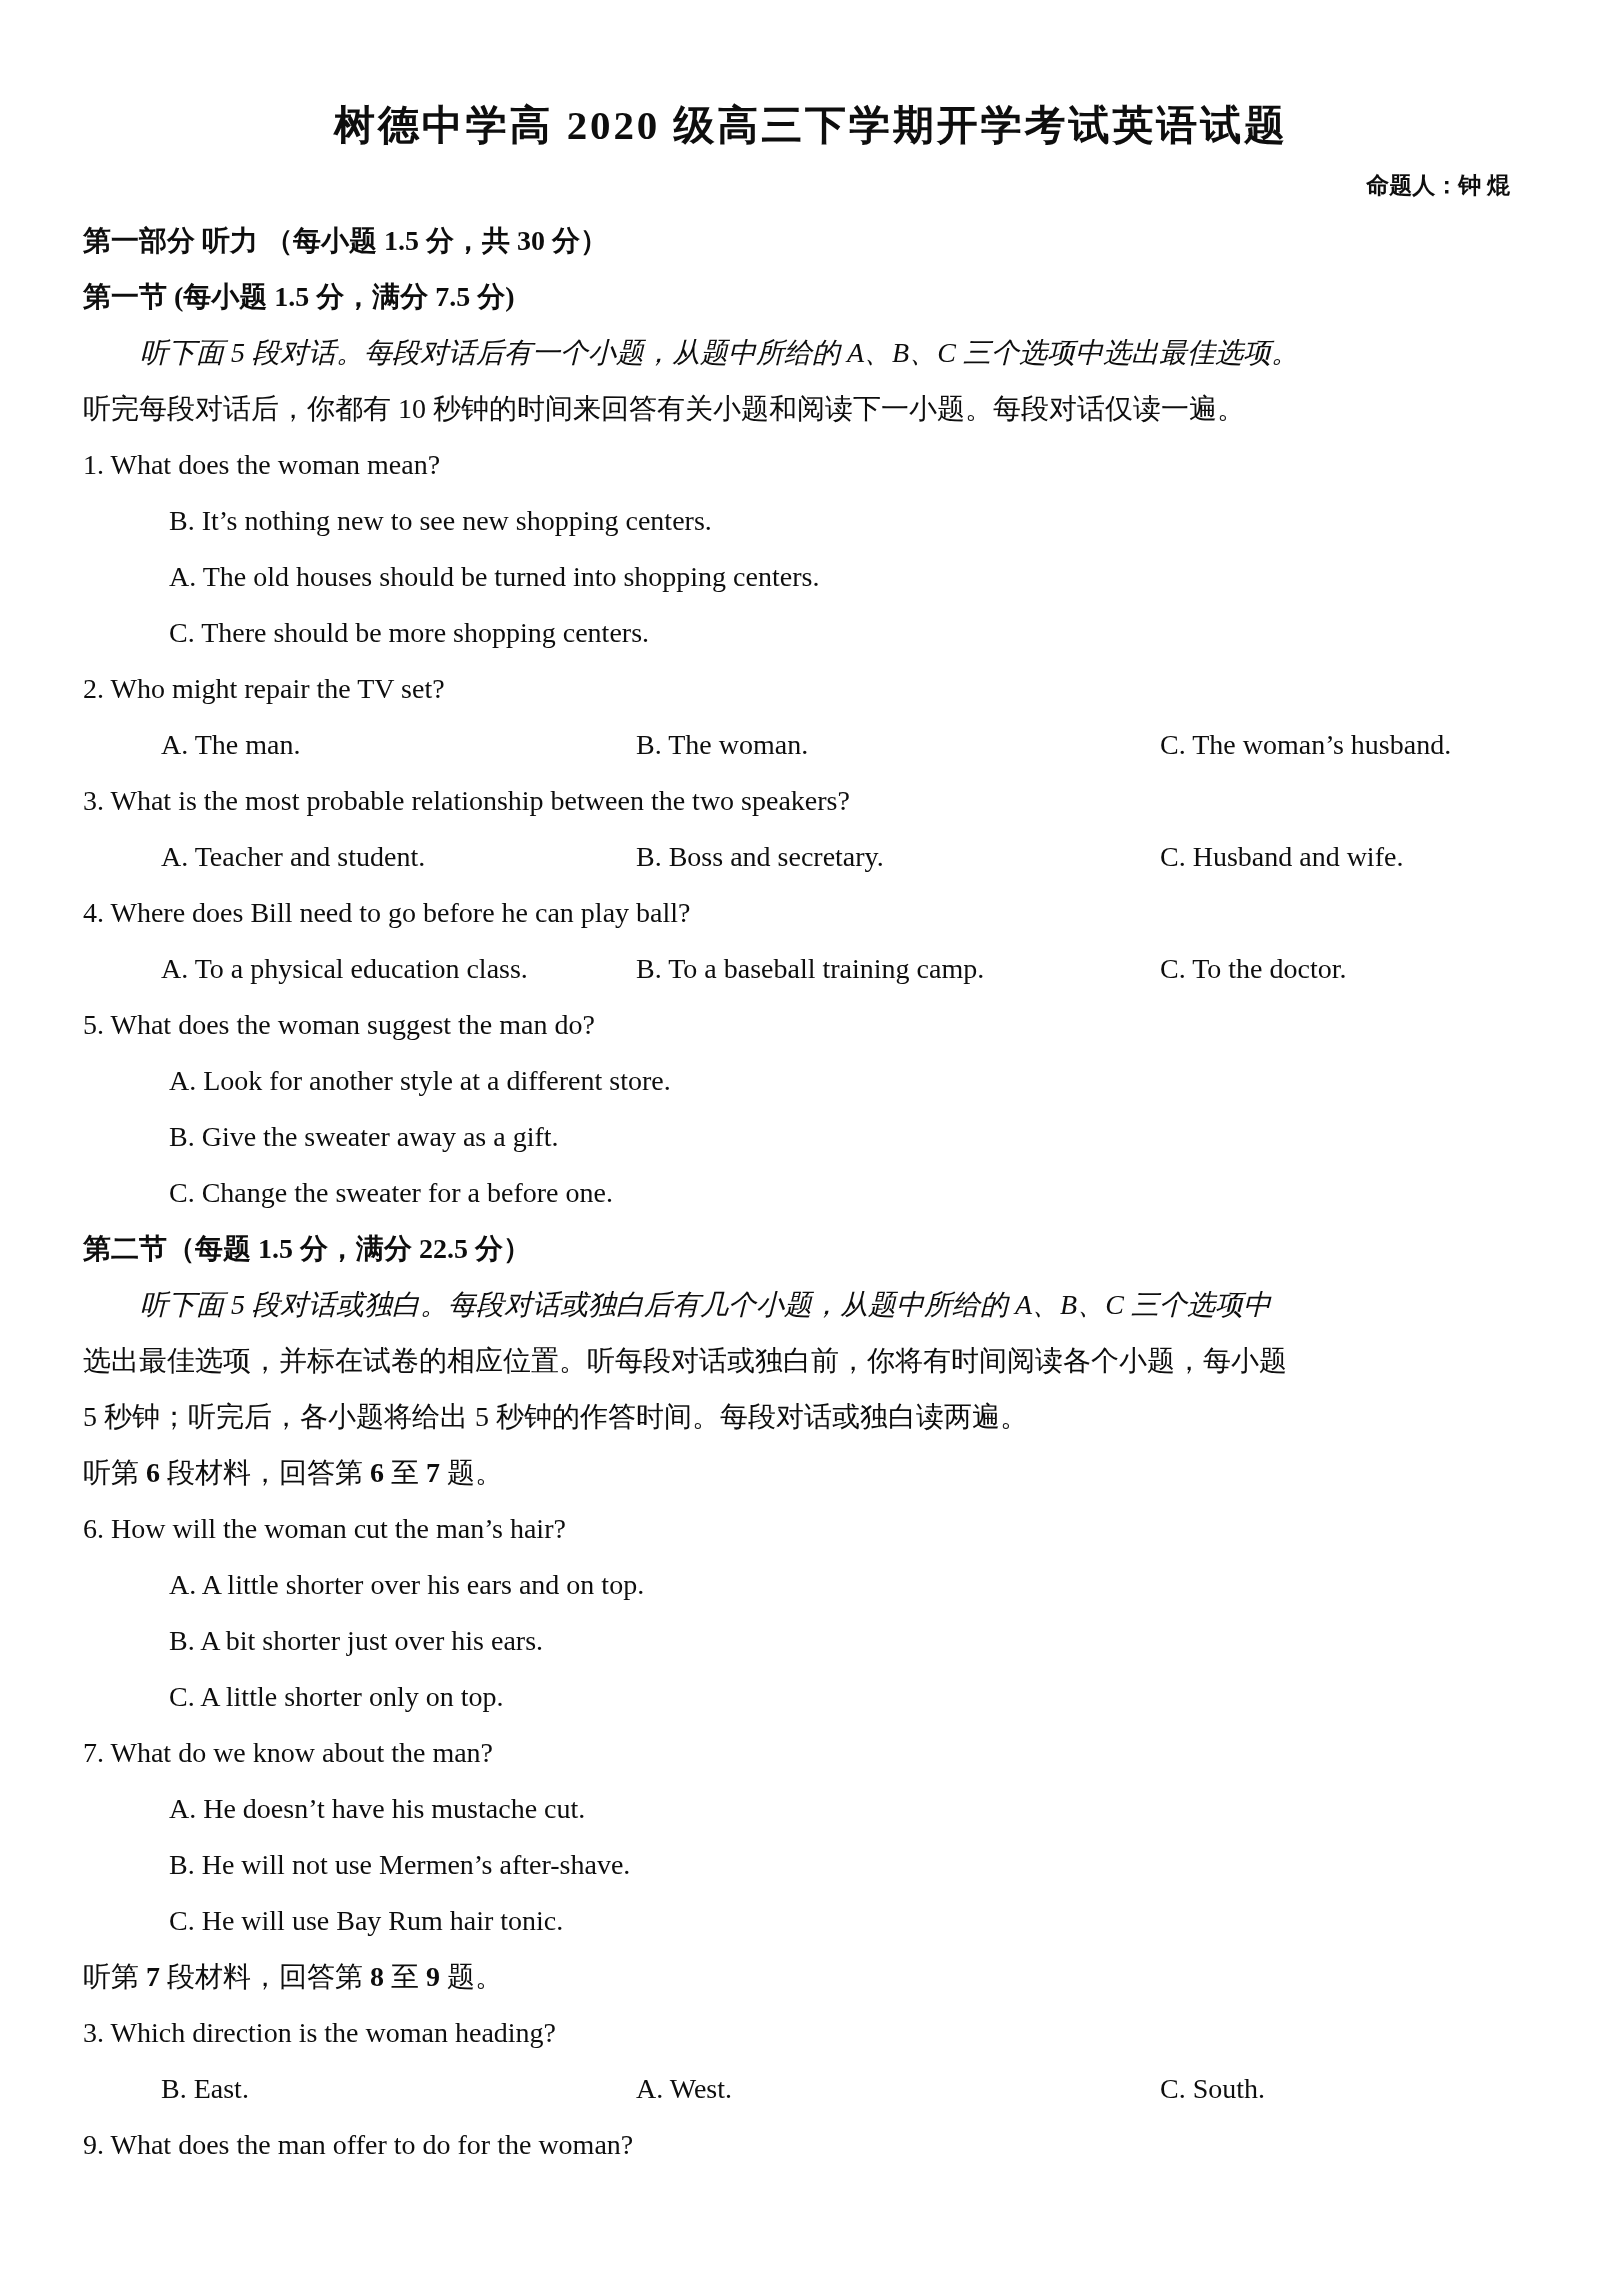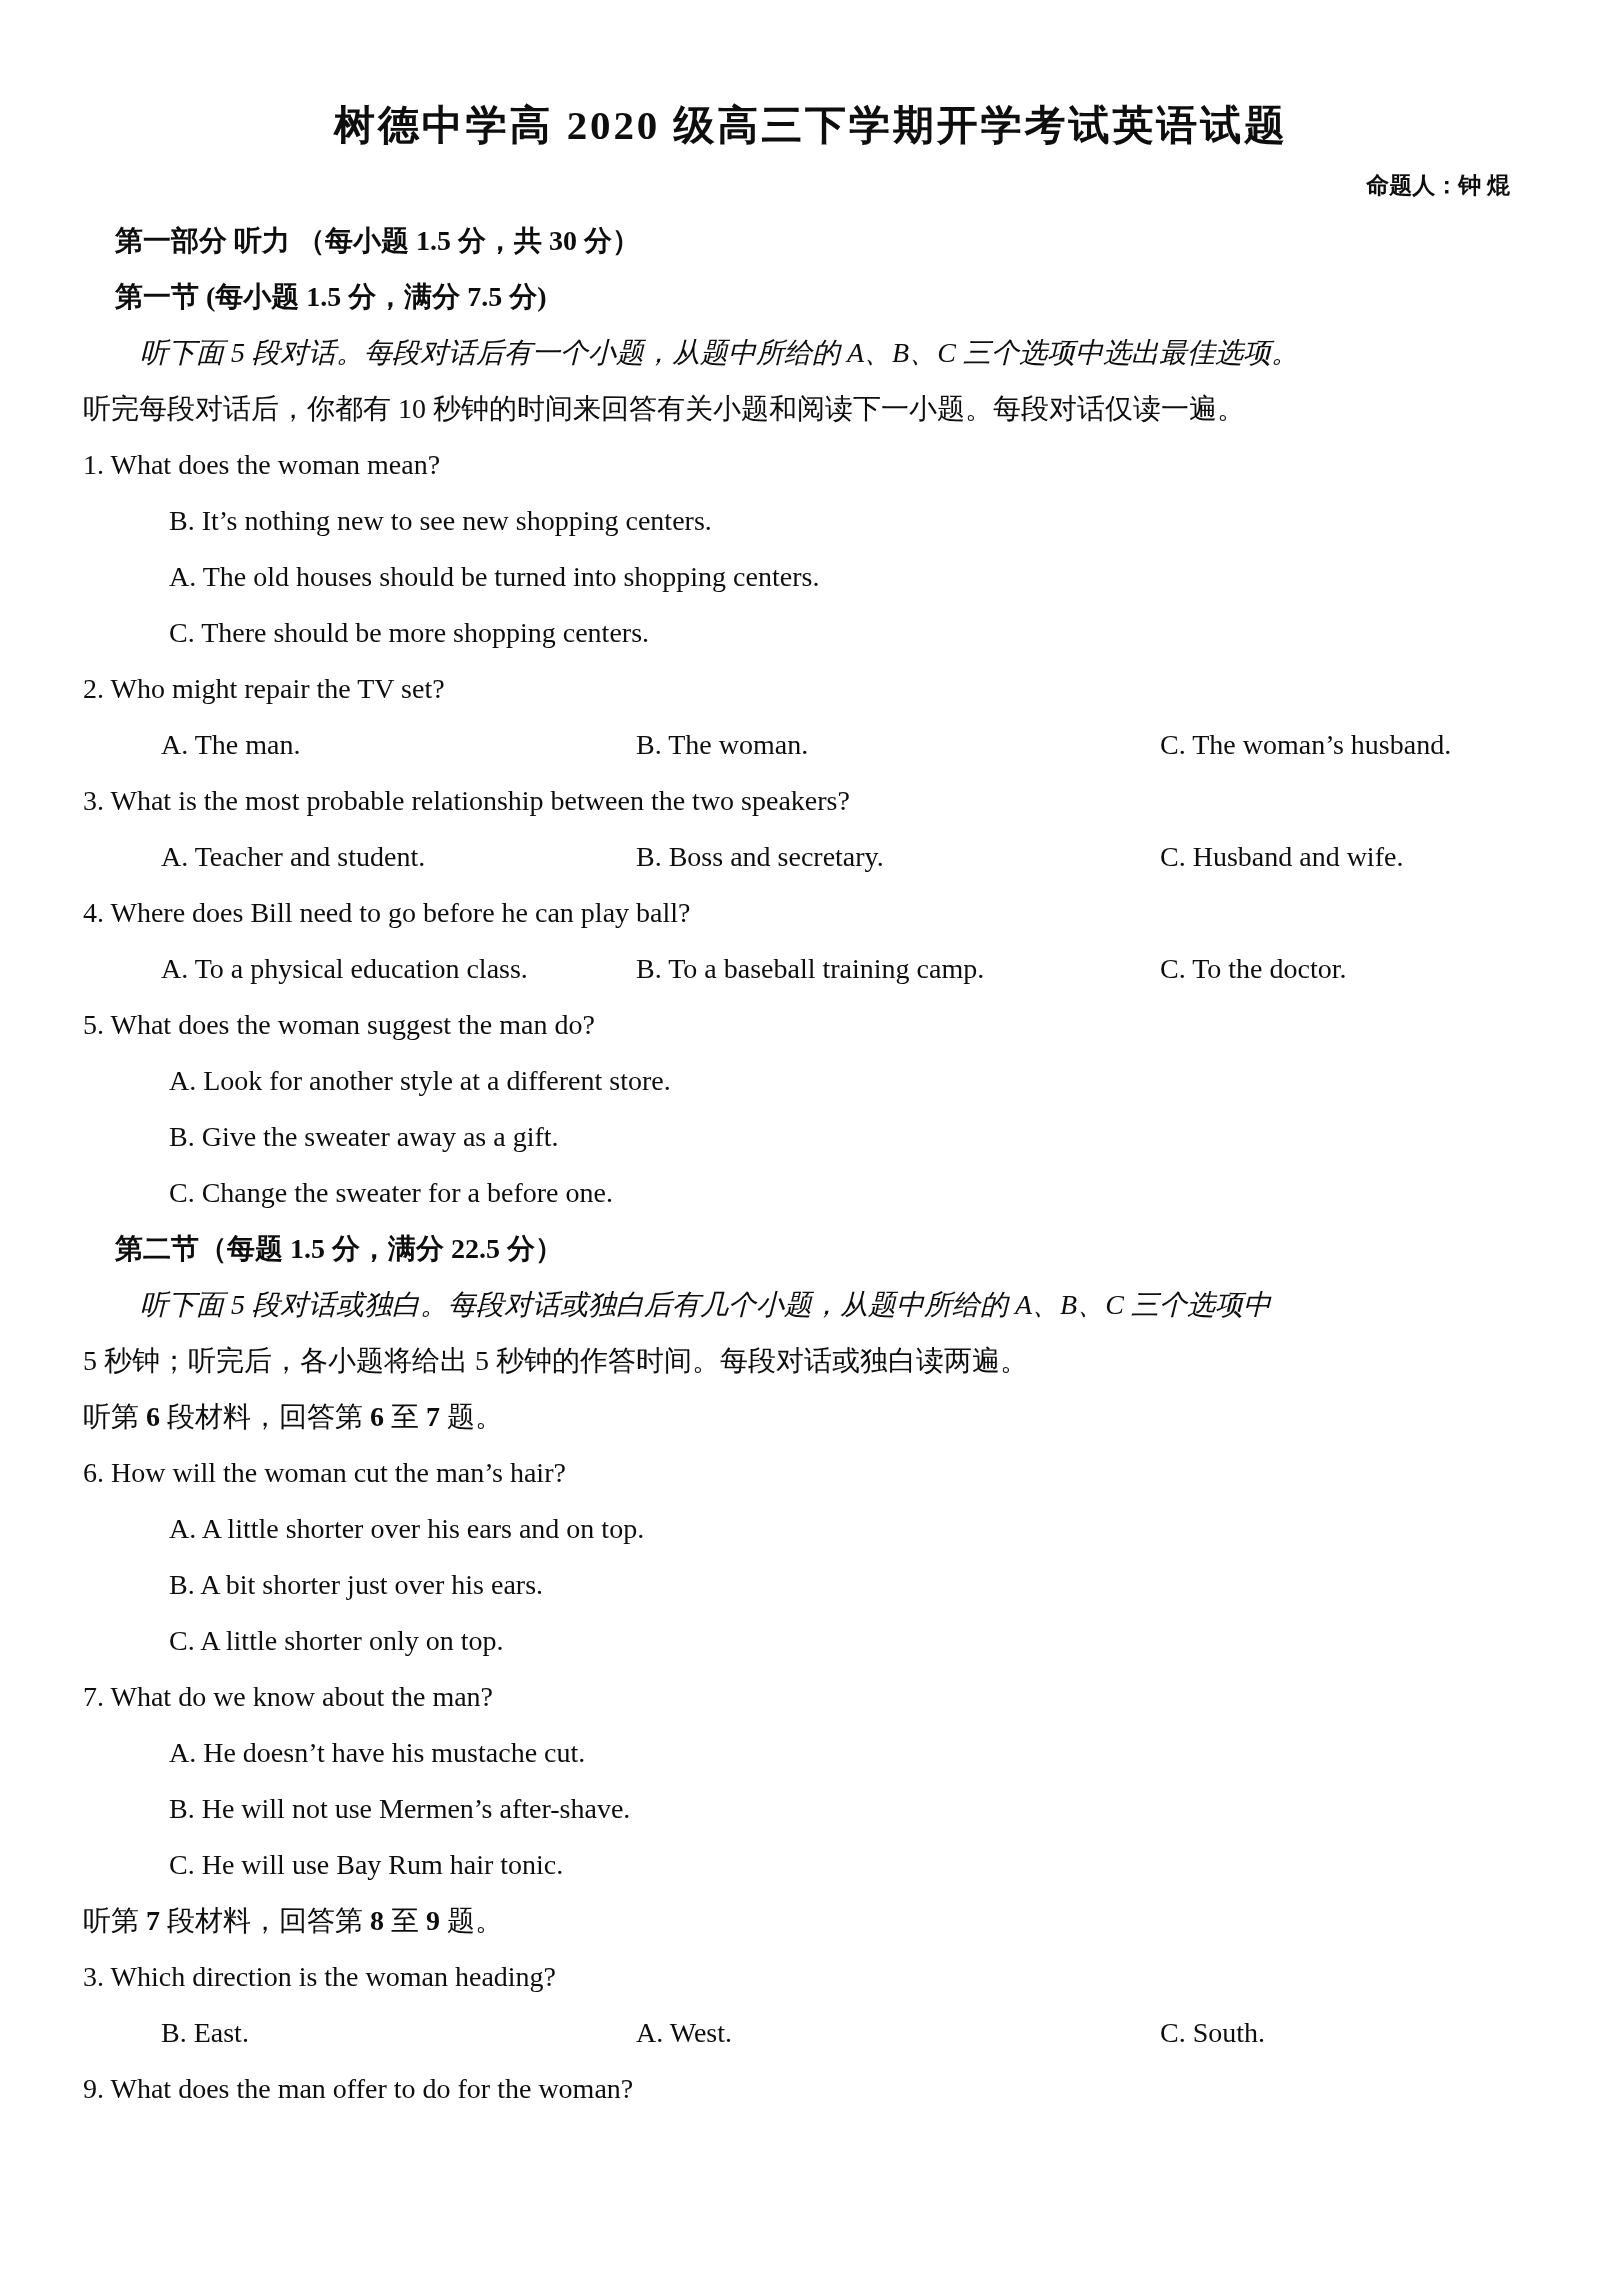--- a/index.html
+++ b/index.html
@@ -31,21 +31,21 @@
     text-align: right;
     line-height: 55px;
     padding-right: 29px;
   }
   .ln {
     font-size: 28px;
     line-height: 56px;
     white-space: nowrap;
   }
   .wrapok { white-space: normal; }
-  .bold { font-weight: 700; margin-left: 32px; }
+  .bold { font-weight: 700; }
   .b { font-weight: 700; }
   .indent2 { text-indent: 57px; font-style: italic; }
   .just { text-align: justify; }
   .opt { padding-left: 86px; }
   .optrow {
     display: grid;
     grid-template-columns: 475px 524px auto;
     padding-left: 78px;
   }
   .optrow span { white-space: nowrap; }
@@ -91,20 +91,21 @@
   </div>
 
   <div class="ln">5. What does the woman suggest the man do?</div>
   <div class="ln opt">A. Look for another style at a different store.</div>
   <div class="ln opt">B. Give the sweater away as a gift.</div>
   <div class="ln opt">C. Change the sweater for a before one.</div>
 
   <div class="ln bold">第二节（每题 1.5 分，满分 22.5 分）</div>
 
   <div class="ln just indent2 wrapok">听下面 5 段对话或独白。每段对话或独白后有几个小题，从题中所给的 A、B、C 三个选项中</div>
+  <div class="ln just wrapok">选出最佳选项，并标在试卷的相应位置。听每段对话或独白前，你将有时间阅读各个小题，每小题</div>
   <div class="ln just wrapok">5 秒钟；听完后，各小题将给出 5 秒钟的作答时间。每段对话或独白读两遍。</div>
 
   <div class="ln"><span>听第 </span><span class="b">6</span><span> 段材料，回答第 </span><span class="b">6</span><span> 至 </span><span class="b">7</span><span> 题。</span></div>
 
   <div class="ln">6. How will the woman cut the man’s hair?</div>
   <div class="ln opt">A. A little shorter over his ears and on top.</div>
   <div class="ln opt">B. A bit shorter just over his ears.</div>
   <div class="ln opt">C. A little shorter only on top.</div>
 
   <div class="ln">7. What do we know about the man?</div>

